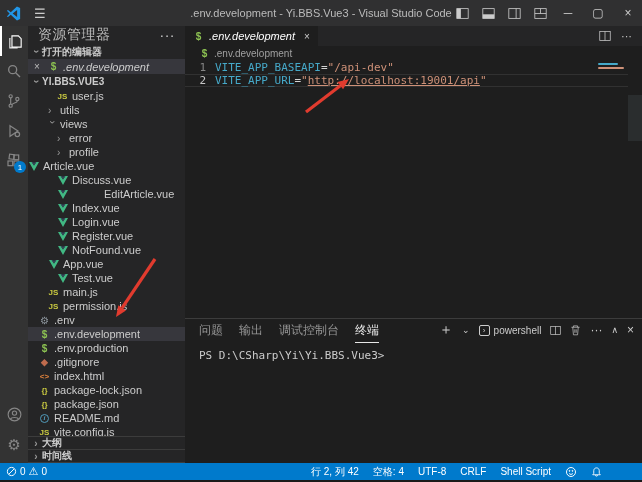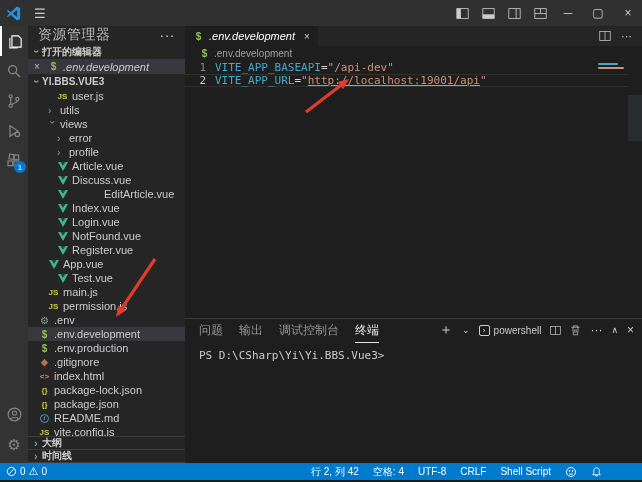--- a/index.html
+++ b/index.html
@@ -102,20 +102,21 @@
 </head>
 <body>
 
 <div class="titlebar">
   <span class="tb-logo">
     <svg width="15" height="15" viewBox="0 0 24 24">
         <path fill="#2196e8" d="M17.5 0.8 L7.6 9.9 L3.2 6.5 L1.4 7.4 L5.7 12 L1.4 16.6 L3.2 17.5 L7.6 14.1 L17.5 23.2 L22.6 20.8 L22.6 3.2 Z M17.8 6.3 L17.8 17.7 L10.6 12 Z"></path>
       </svg>
   </span>
   <span class="tb-menu">☰</span>
+  <span class="tb-title">.env.development - Yi.BBS.Vue3 - Visual Studio Code</span>
   <div class="tb-right">
     <span class="tb-ico">
       <svg width="13" height="13" viewBox="0 0 16 16">
           <rect x="1" y="2" width="14" height="12" fill="none" stroke="#cccccc"></rect>
           <rect x="1" y="2" width="5" height="12" fill="#cccccc"></rect>
         </svg>
       </span>
     <span class="tb-ico">
       <svg width="13" height="13" viewBox="0 0 16 16">
           <rect x="1" y="2" width="14" height="12" fill="none" stroke="#cccccc"></rect>
@@ -223,21 +224,21 @@
         <span>views</span>
       </div>
       <div class="trow" style="padding-left: 29px;">
         <span class="chev">›</span>
         <span>error</span>
       </div>
       <div class="trow" style="padding-left: 29px;">
         <span class="chev">›</span>
         <span>profile</span>
       </div>
-      <div class="trow" style="padding-left: 29px;">
+      <div class="trow" style="">
         <span class="ficon vue">
           <svg width="10" height="9" viewBox="0 0 10 9">
             <path d="M0 0 h2.6 L5 3.6 7.4 0 H10 L5 9 Z" fill="#41b883"></path>
             <path d="M2.6 0 h1.6 L5 1.4 5.8 0 h1.6 L5 3.6 Z" fill="#35495e"></path>
           </svg>
         </span>
         <span>Article.vue</span>
       </div>
       <div class="trow" style="padding-left: 29px;">
         <span class="ficon vue">
@@ -275,30 +276,30 @@
         </span>
         <span>Login.vue</span>
       </div>
       <div class="trow" style="padding-left: 29px;">
         <span class="ficon vue">
           <svg width="10" height="9" viewBox="0 0 10 9">
             <path d="M0 0 h2.6 L5 3.6 7.4 0 H10 L5 9 Z" fill="#41b883"></path>
             <path d="M2.6 0 h1.6 L5 1.4 5.8 0 h1.6 L5 3.6 Z" fill="#35495e"></path>
           </svg>
         </span>
+        <span>Register.vue</span>
+      </div>
+      <div class="trow" style="padding-left: 29px;">
+        <span class="ficon vue">
+          <svg width="10" height="9" viewBox="0 0 10 9">
+            <path d="M0 0 h2.6 L5 3.6 7.4 0 H10 L5 9 Z" fill="#41b883"></path>
+            <path d="M2.6 0 h1.6 L5 1.4 5.8 0 h1.6 L5 3.6 Z" fill="#35495e"></path>
+          </svg>
+        </span>
         <span>NotFound.vue</span>
-      </div>
-      <div class="trow" style="padding-left: 29px;">
-        <span class="ficon vue">
-          <svg width="10" height="9" viewBox="0 0 10 9">
-            <path d="M0 0 h2.6 L5 3.6 7.4 0 H10 L5 9 Z" fill="#41b883"></path>
-            <path d="M2.6 0 h1.6 L5 1.4 5.8 0 h1.6 L5 3.6 Z" fill="#35495e"></path>
-          </svg>
-        </span>
-        <span>Register.vue</span>
       </div>
       <div class="trow" style="padding-left: 20px;">
         <span class="ficon vue">
           <svg width="10" height="9" viewBox="0 0 10 9">
             <path d="M0 0 h2.6 L5 3.6 7.4 0 H10 L5 9 Z" fill="#41b883"></path>
             <path d="M2.6 0 h1.6 L5 1.4 5.8 0 h1.6 L5 3.6 Z" fill="#35495e"></path>
           </svg>
         </span>
         <span>App.vue</span>
       </div>

